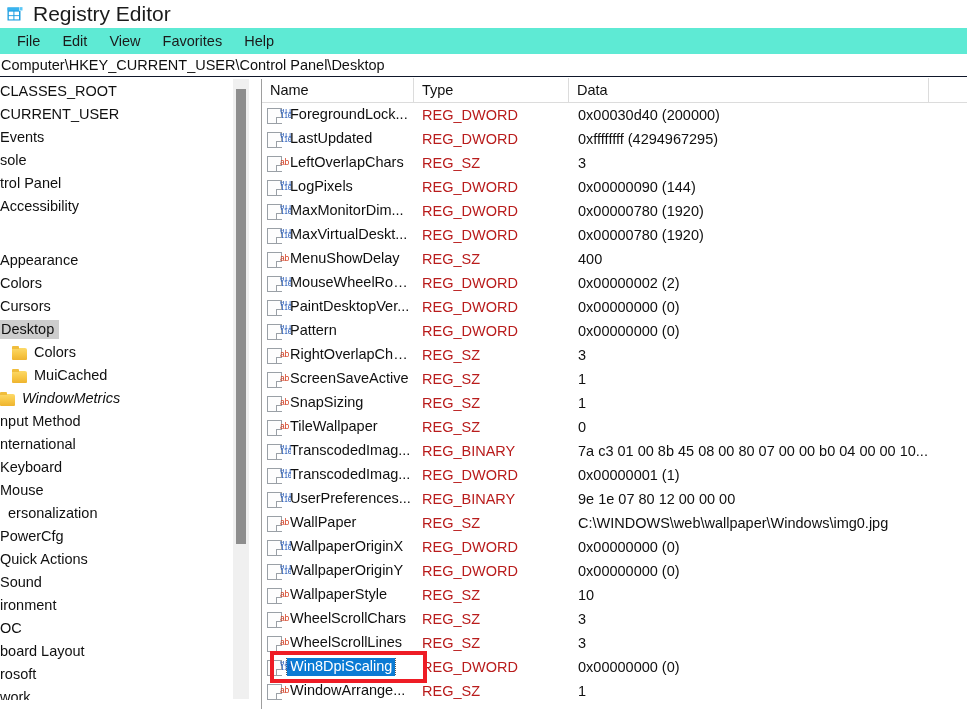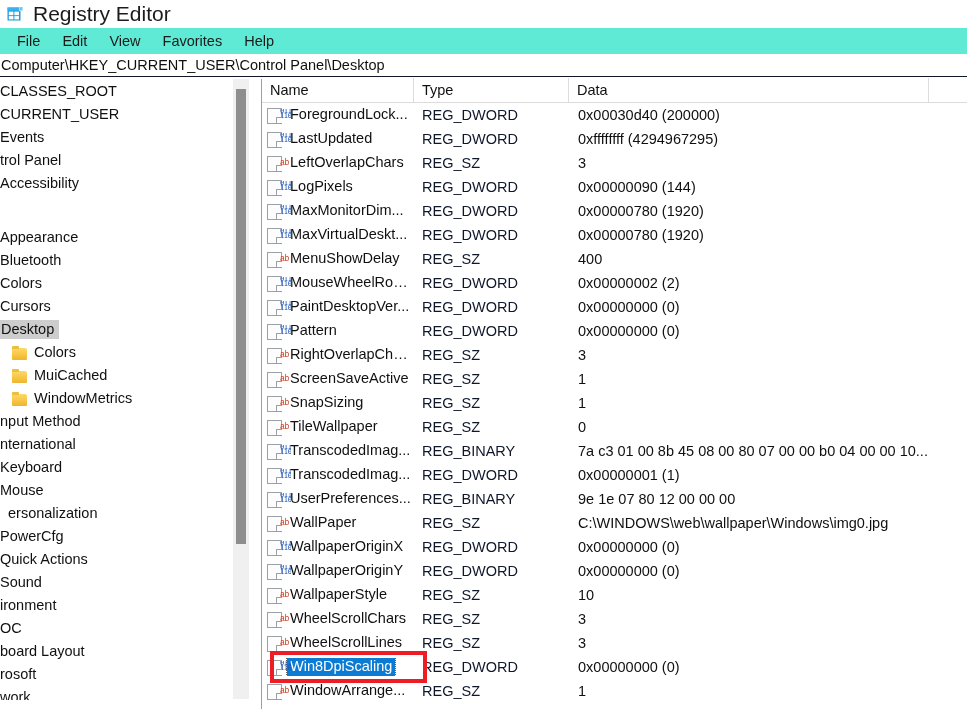--- a/index.html
+++ b/index.html
@@ -227,21 +227,21 @@
     align-items: center;
     box-sizing: border-box;
     padding-left: 4px;
     overflow: hidden;
   }
   .cell-type {
     width: 155px;
     box-sizing: border-box;
     padding-left: 8px;
     font-size: 14.5px;
-    color: #0f172a;
+    color: #b91c1c;
     overflow: hidden;
   }
   .cell-data {
     flex: 1 1 auto;
     box-sizing: border-box;
     padding-left: 9px;
     font-size: 14.5px;
     color: #101010;
     overflow: hidden;
     text-overflow: clip;
@@ -353,49 +353,49 @@
         <div class="tree-row" style="padding-left: 0px;">
           <span class="tree-label">CLASSES_ROOT</span>
         </div>
         <div class="tree-row" style="padding-left: 0px;">
           <span class="tree-label">CURRENT_USER</span>
         </div>
         <div class="tree-row" style="padding-left: 0px;">
           <span class="tree-label">Events</span>
         </div>
         <div class="tree-row" style="padding-left: 0px;">
+          <span class="tree-label">sole</span>
+        </div>
+        <div class="tree-row" style="padding-left: 0px;">
           <span class="tree-label">trol Panel</span>
         </div>
         <div class="tree-row" style="padding-left: 0px;">
           <span class="tree-label">Accessibility</span>
         </div>
         <div class="tree-row" style="padding-left: 0px; margin-top: 31px;">
           <span class="tree-label">Appearance</span>
-        </div>
-        <div class="tree-row" style="padding-left: 0px;">
-          <span class="tree-label">Bluetooth</span>
         </div>
         <div class="tree-row" style="padding-left: 0px;">
           <span class="tree-label">Colors</span>
         </div>
         <div class="tree-row" style="padding-left: 0px;">
           <span class="tree-label">Cursors</span>
         </div>
         <div class="tree-row selected" style="padding-left: 0px;">
           <span class="tree-label">Desktop</span>
         </div>
         <div class="tree-row" style="padding-left: 12px;">
           <span class="folder-icon"></span>
           <span class="tree-label">Colors</span>
         </div>
         <div class="tree-row" style="padding-left: 12px;">
           <span class="folder-icon"></span>
           <span class="tree-label">MuiCached</span>
         </div>
-        <div class="tree-row" style="padding-left: 12px;">
+        <div class="tree-row" style=" font-style: italic;">
           <span class="folder-icon"></span>
           <span class="tree-label">WindowMetrics</span>
         </div>
         <div class="tree-row" style="padding-left: 0px;">
           <span class="tree-label">nput Method</span>
         </div>
         <div class="tree-row" style="padding-left: 0px;">
           <span class="tree-label">nternational</span>
         </div>
         <div class="tree-row" style="padding-left: 0px;">

